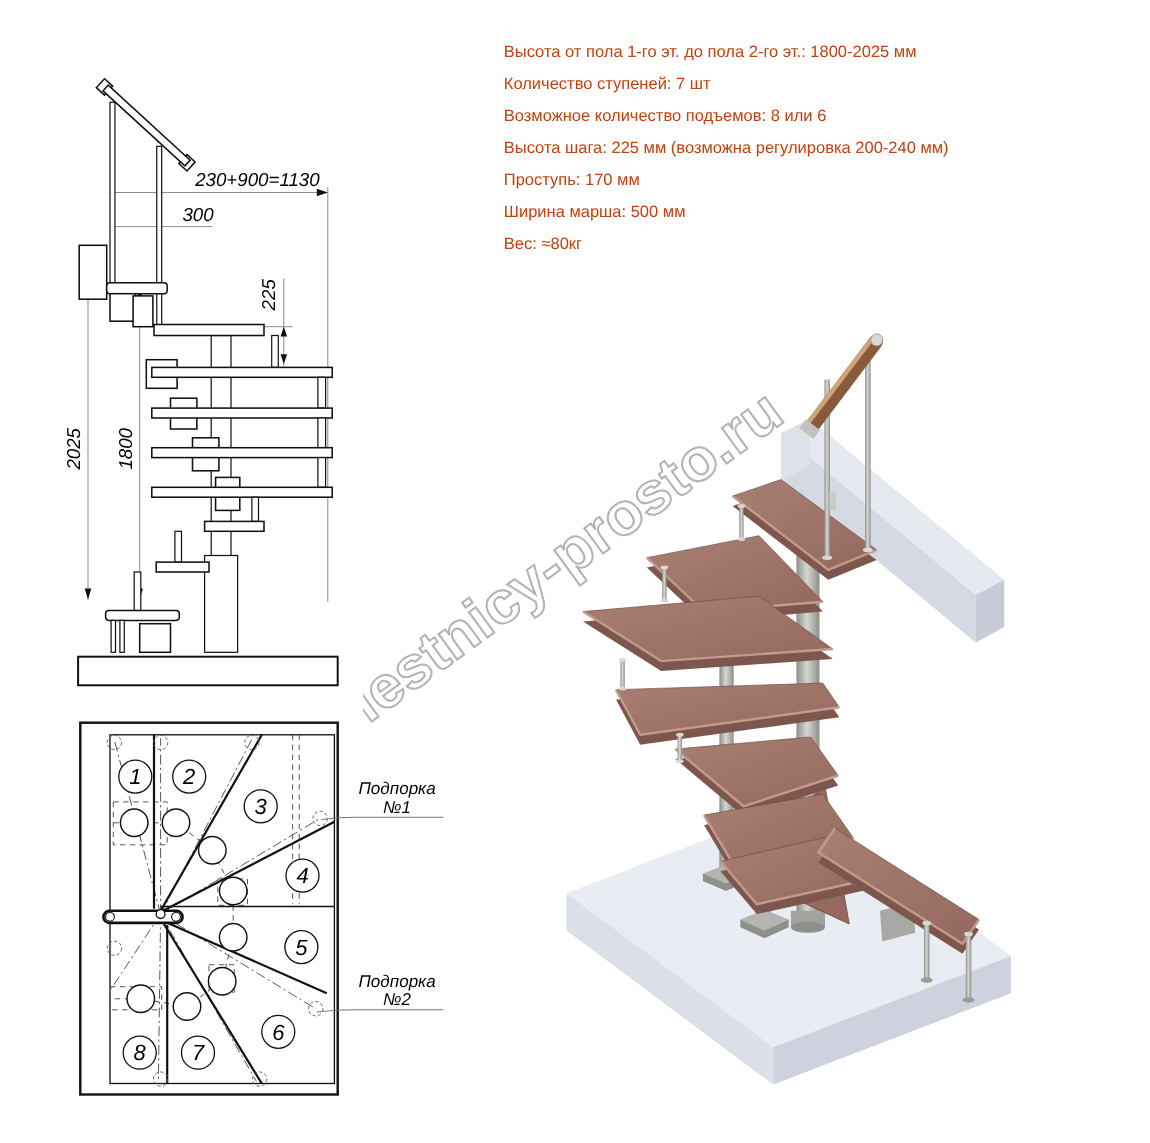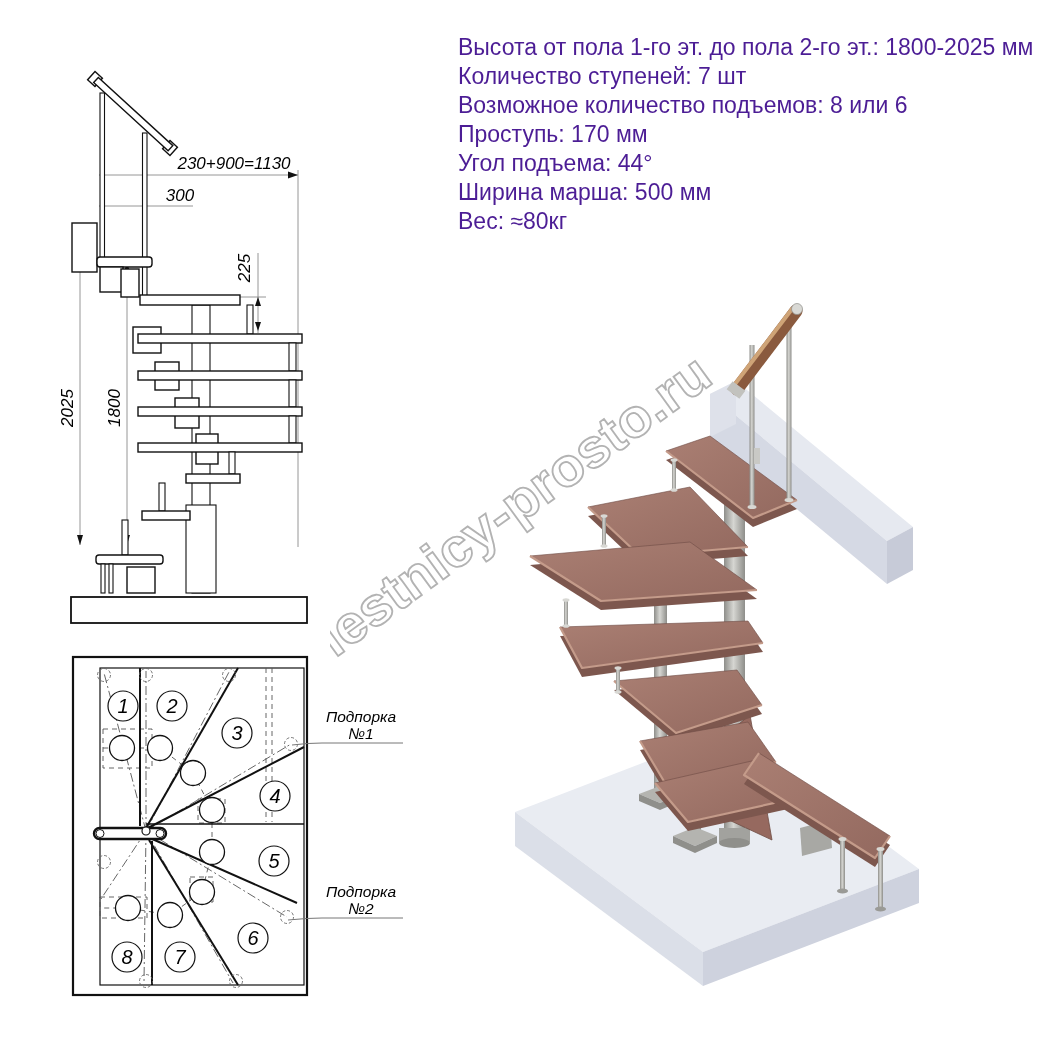--- a/index.html
+++ b/index.html
@@ -1,19 +1,19 @@
 <!DOCTYPE html>
 <html><head>
 <meta charset="utf-8">
 <style>
   html,body{margin:0;padding:0;background:#fff;}
   #page{position:relative;width:1045px;height:1039px;background:#ffffff;overflow:hidden;
         font-family:"Liberation Sans",sans-serif;color:#000;}
   #specs{position:absolute;left:458px;top:33px;width:560px;}
-  .spec-line{font-size:23px;line-height:29px;white-space:nowrap;color:#4c1d95;}
+  .spec-line{font-size:15px;line-height:29px;white-space:nowrap;color:#c2410c;}
   svg{position:absolute;}
   #elev{left:28px;top:55px;}
   #plan{left:60px;top:650px;}
   #r3d{left:330px;top:265px;}
   .cad{stroke:#111;stroke-width:1.4;fill:#fff;}
   .cadthin{stroke:#111;stroke-width:1.1;fill:#fff;}
   .dim{stroke:#8a8a8a;stroke-width:0.9;fill:none;}
   .dimtxt{font-family:"Liberation Sans",sans-serif;font-style:italic;font-size:17px;fill:#000;}
   .plantxt{font-family:"Liberation Sans",sans-serif;font-style:italic;font-size:15.5px;fill:#000;}
   .numtxt{font-family:"Liberation Sans",sans-serif;font-style:italic;font-size:20px;fill:#000;}
@@ -27,22 +27,22 @@
 </style>
 </head>
 <body>
 
 <div id="page">
 
   <div id="specs">
     <div class="spec-line">Высота от пола 1-го эт. до пола 2-го эт.: 1800-2025 мм</div>
     <div class="spec-line">Количество ступеней: 7 шт</div>
     <div class="spec-line">Возможное количество подъемов: 8 или 6</div>
+    <div class="spec-line">Высота шага: 225 мм (возможна регулировка 200-240 мм)</div>
     <div class="spec-line">Проступь: 170 мм</div>
-    <div class="spec-line">Угол подъема: 44°</div>
     <div class="spec-line">Ширина марша: 500 мм</div>
     <div class="spec-line">Вес: ≈80кг</div>
   </div>
 
   <svg id="elev" width="292" height="580" viewBox="28 55 292 580">
 
     <g>
       <line class="dim" x1="99" y1="175" x2="298" y2="175"></line>
       <polygon points="298,175 288,171.5 288,178.5" fill="#111"></polygon>
       <line class="dim" x1="298" y1="170" x2="298" y2="547"></line>

